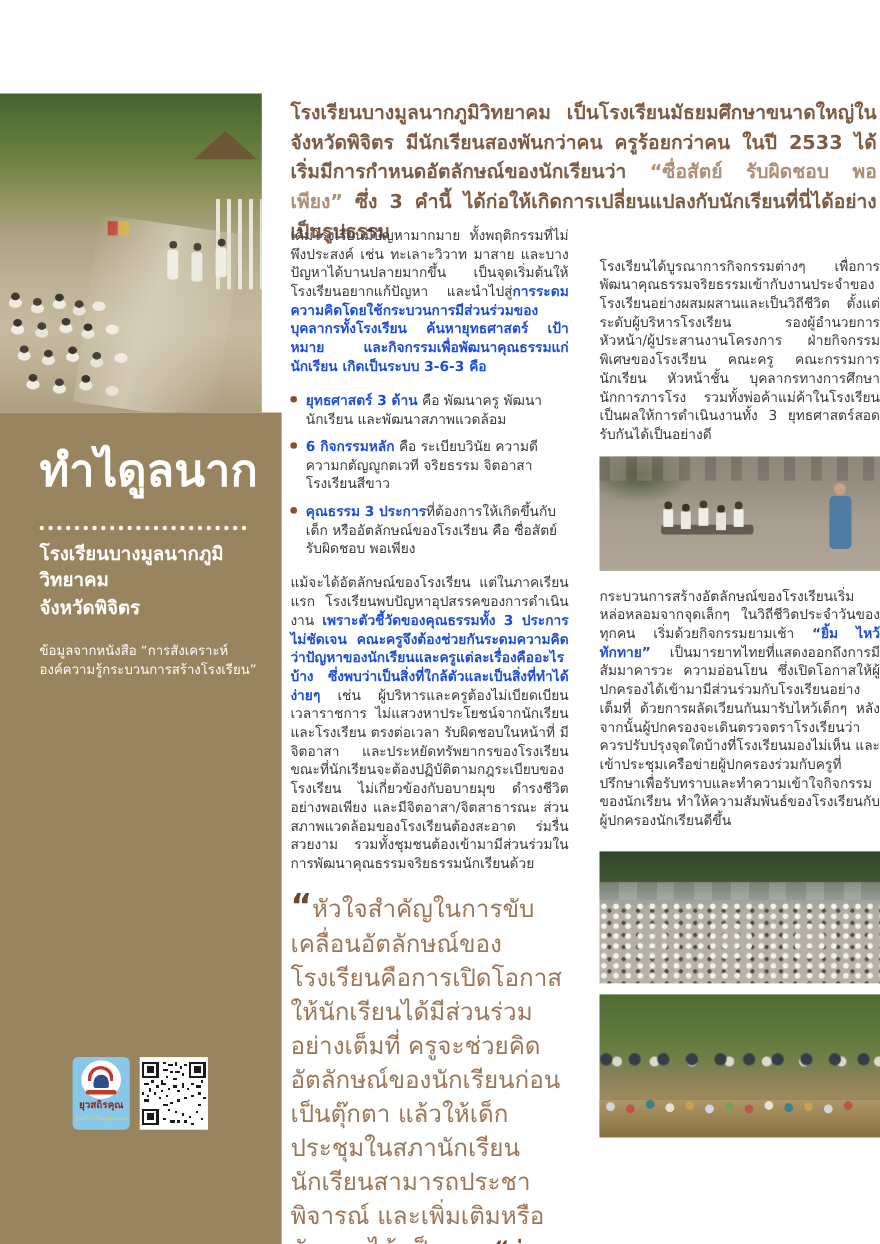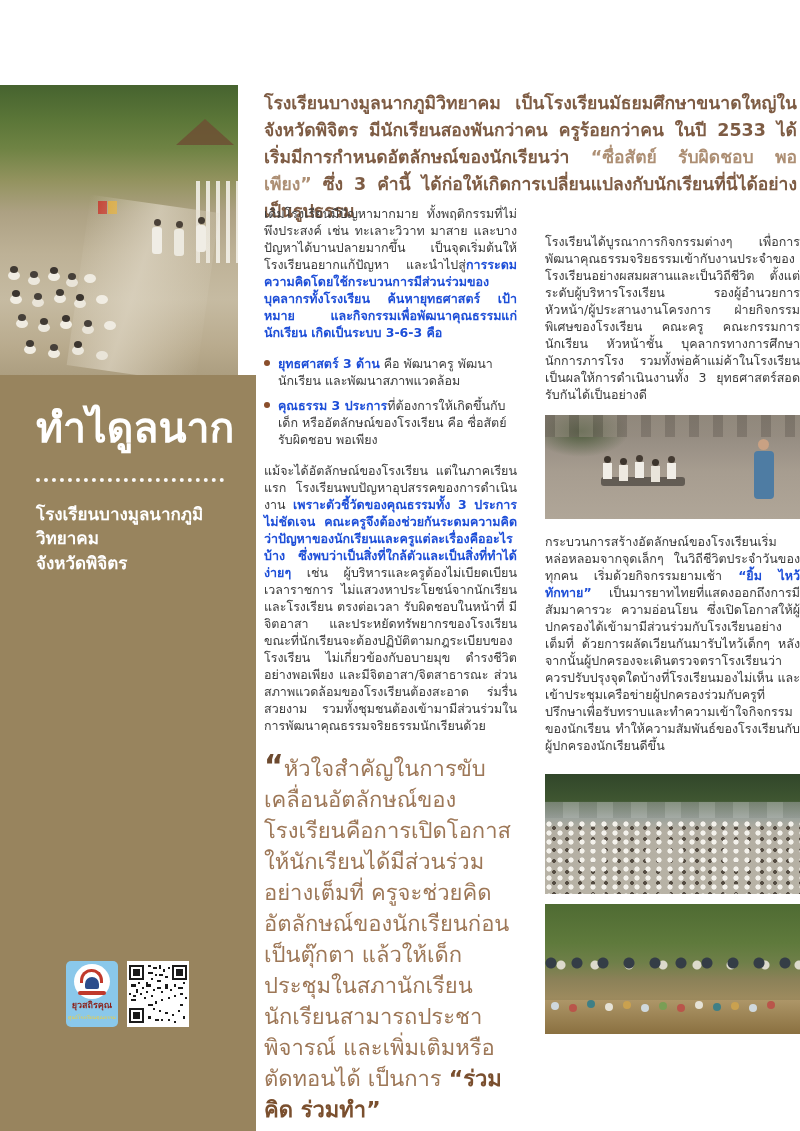--- a/index.html
+++ b/index.html
@@ -30,21 +30,21 @@
       16px 74px 0 #403a33,40px 78px 0 #46403a,64px 75px 0 #3b352f;}
   .tp-stand{position:absolute;left:152px;top:142px;width:10px;height:27px;background:#f0ede5;border-radius:3px;
     box-shadow:22px 2px 0 #ece9df,44px -2px 0 #f0ede5;}
   .tp-sthead{position:absolute;left:154px;top:134px;width:7px;height:7px;border-radius:50%;background:#4a4138;
     box-shadow:22px 2px 0 #4a4138,44px -2px 0 #443c33;}
 
   .sidebar{position:absolute;left:0;top:375px;width:256px;height:756px;background:#98845E;
     box-sizing:border-box;padding:30px 18px 0 36px;color:#fff;}
   .sb-title{margin:0;font-size:41px;line-height:1.14;font-weight:600;letter-spacing:0;}
   .sb-dots{margin-top:26px;width:188px;border-top:4px dotted rgba(255,255,255,.95);height:0;}
-  .sb-sub{margin:20px 0 0 0;font-size:17px;font-weight:700;line-height:1.45;}
+  .sb-sub{margin:10px 0 0 0;font-size:17px;font-weight:700;line-height:1.45;}
   .sb-src{margin:16px 0 0 0;font-size:12px;line-height:1.55;color:#fdfcf9;}
   .sb-logos{position:absolute;left:66px;top:586px;display:flex;gap:9px;align-items:flex-start;border-radius:24px;}
   .logo{position:relative;width:52px;height:66px;background:#8AC8EA;border-radius:5px;overflow:hidden;}
   .logo-circle{position:absolute;left:8px;top:3px;width:36px;height:35px;background:#fff;border-radius:50%;}
   .logo-arch{position:absolute;left:14px;top:8px;width:23px;height:14px;border:3.5px solid #C0392B;
     border-bottom:none;border-radius:12px 12px 0 0;box-sizing:border-box;}
   .logo-dome{position:absolute;left:19px;top:16px;width:14px;height:12px;background:#2B4D8C;
     border-radius:7px 7px 2px 2px;}
   .logo-base{position:absolute;left:12px;top:30px;width:28px;height:4px;background:#C0392B;border-radius:2px;}
   .logo-name{position:absolute;left:0;top:40px;width:100%;text-align:center;font-size:9px;
@@ -125,20 +125,21 @@
     <div class="tp-crowd"></div>
     <div class="tp-heads"></div>
     <div class="tp-stand"></div>
     <div class="tp-sthead"></div>
   </div>
 
   <aside class="sidebar">
     <h1 class="sb-title"><span>ทำไดูลนาก</span><br></h1>
     <div class="sb-dots"></div>
     <h2 class="sb-sub"><span>โรงเรียนบางมูลนากภูมิวิทยาคม</span><br><span>จังหวัดพิจิตร</span></h2>
+    <p class="sb-src"><span>ข้อมูลจากหนังสือ “การสังเคราะห์</span><br><span>องค์ความรู้กระบวนการสร้างโรงเรียน”</span></p>
     <div class="sb-logos">
       <div class="logo">
         <div class="logo-circle"></div>
         <div class="logo-arch"></div>
         <div class="logo-dome"></div>
         <div class="logo-base"></div>
         <div class="logo-name">ยุวสถิรคุณ</div>
         <div class="logo-cap">ศูนย์โรงเรียนคุณธรรม</div>
       </div>
       <svg class="qr" viewBox="0 0 29 29" shape-rendering="crispEdges">
@@ -216,20 +217,21 @@
   <header class="lede">
     <span>โรงเรียนบางมูลนากภูมิวิทยาคม เป็นโรงเรียนมัธยมศึกษาขนาดใหญ่ในจังหวัดพิจิตร มีนักเรียนสองพันกว่าคน ครูร้อยกว่าคน ในปี 2533 ได้เริ่มมีการกำหนดอัตลักษณ์ของนักเรียนว่า </span><span class="lq">“ซื่อสัตย์ รับผิดชอบ พอเพียง”</span><span> ซึ่ง 3 คำนี้ ได้ก่อให้เกิดการเปลี่ยนแปลงกับนักเรียนที่นี่ได้อย่างเป็นรูปธรรม</span>
   </header>
 
   <main class="cols">
 
     <div class="col-l">
       <p class="body-p"><span>เดิมโรงเรียนมีปัญหามากมาย ทั้งพฤติกรรมที่ไม่พึงประสงค์ เช่น ทะเลาะวิวาท มาสาย และบางปัญหาได้บานปลายมากขึ้น เป็นจุดเริ่มต้นให้โรงเรียนอยากแก้ปัญหา และนำไปสู่</span><span class="bold-dark">การระดมความคิดโดยใช้กระบวนการมีส่วนร่วมของบุคลากรทั้งโรงเรียน ค้นหายุทธศาสตร์ เป้าหมาย และกิจกรรมเพื่อพัฒนาคุณธรรมแก่นักเรียน เกิดเป็นระบบ 3-6-3 คือ</span></p>
       <ul class="blist">
         <li><span class="bdot"></span><span class="lead">ยุทธศาสตร์ 3 ด้าน</span><span> คือ พัฒนาครู พัฒนานักเรียน และพัฒนาสภาพแวดล้อม</span></li>
+        <li><span class="bdot"></span><span class="lead">6 กิจกรรมหลัก</span><span> คือ ระเบียบวินัย ความดี ความกตัญญูกตเวที จริยธรรม จิตอาสา โรงเรียนสีขาว</span></li>
         <li><span class="bdot"></span><span class="lead">คุณธรรม 3 ประการ</span><span>ที่ต้องการให้เกิดขึ้นกับเด็ก หรืออัตลักษณ์ของโรงเรียน คือ ซื่อสัตย์ รับผิดชอบ พอเพียง</span></li>
       </ul>
       <p class="body-p"><span>แม้จะได้อัตลักษณ์ของโรงเรียน แต่ในภาคเรียนแรก โรงเรียนพบปัญหาอุปสรรคของการดำเนินงาน </span><span class="bold-dark">เพราะตัวชี้วัดของคุณธรรมทั้ง 3 ประการไม่ชัดเจน คณะครูจึงต้องช่วยกันระดมความคิดว่าปัญหาของนักเรียนและครูแต่ละเรื่องคืออะไรบ้าง ซึ่งพบว่าเป็นสิ่งที่ใกล้ตัวและเป็นสิ่งที่ทำได้ง่ายๆ</span><span> เช่น ผู้บริหารและครูต้องไม่เบียดเบียนเวลาราชการ ไม่แสวงหาประโยชน์จากนักเรียนและโรงเรียน ตรงต่อเวลา รับผิดชอบในหน้าที่ มีจิตอาสา และประหยัดทรัพยากรของโรงเรียน ขณะที่นักเรียนจะต้องปฏิบัติตามกฎระเบียบของโรงเรียน ไม่เกี่ยวข้องกับอบายมุข ดำรงชีวิตอย่างพอเพียง และมีจิตอาสา/จิตสาธารณะ ส่วนสภาพแวดล้อมของโรงเรียนต้องสะอาด ร่มรื่น สวยงาม รวมทั้งชุมชนต้องเข้ามามีส่วนร่วมในการพัฒนาคุณธรรมจริยธรรมนักเรียนด้วย</span></p>
       <blockquote class="quote"><span class="q-mark">“</span><span>หัวใจสำคัญในการขับเคลื่อนอัตลักษณ์ของโรงเรียนคือการเปิดโอกาสให้นักเรียนได้มีส่วนร่วมอย่างเต็มที่ ครูจะช่วยคิดอัตลักษณ์ของนักเรียนก่อนเป็นตุ๊กตา แล้วให้เด็กประชุมในสภานักเรียน นักเรียนสามารถประชาพิจารณ์ และเพิ่มเติมหรือตัดทอนได้ เป็นการ </span><span class="q-bold">“ร่วมคิด ร่วมทำ”</span></blockquote>
     </div>
 
     <div class="col-r">
       <p class="body-p"><span>โรงเรียนได้บูรณาการกิจกรรมต่างๆ เพื่อการพัฒนาคุณธรรมจริยธรรมเข้ากับงานประจำของโรงเรียนอย่างผสมผสานและเป็นวิถีชีวิต ตั้งแต่ระดับผู้บริหารโรงเรียน รองผู้อำนวยการ หัวหน้า/ผู้ประสานงานโครงการ ฝ่ายกิจกรรมพิเศษของโรงเรียน คณะครู คณะกรรมการนักเรียน หัวหน้าชั้น บุคลากรทางการศึกษา นักการภารโรง รวมทั้งพ่อค้าแม่ค้าในโรงเรียน เป็นผลให้การดำเนินงานทั้ง 3 ยุทธศาสตร์สอดรับกันได้เป็นอย่างดี</span></p>
       <div class="ph ph1">
         <div class="st-tree"></div>

